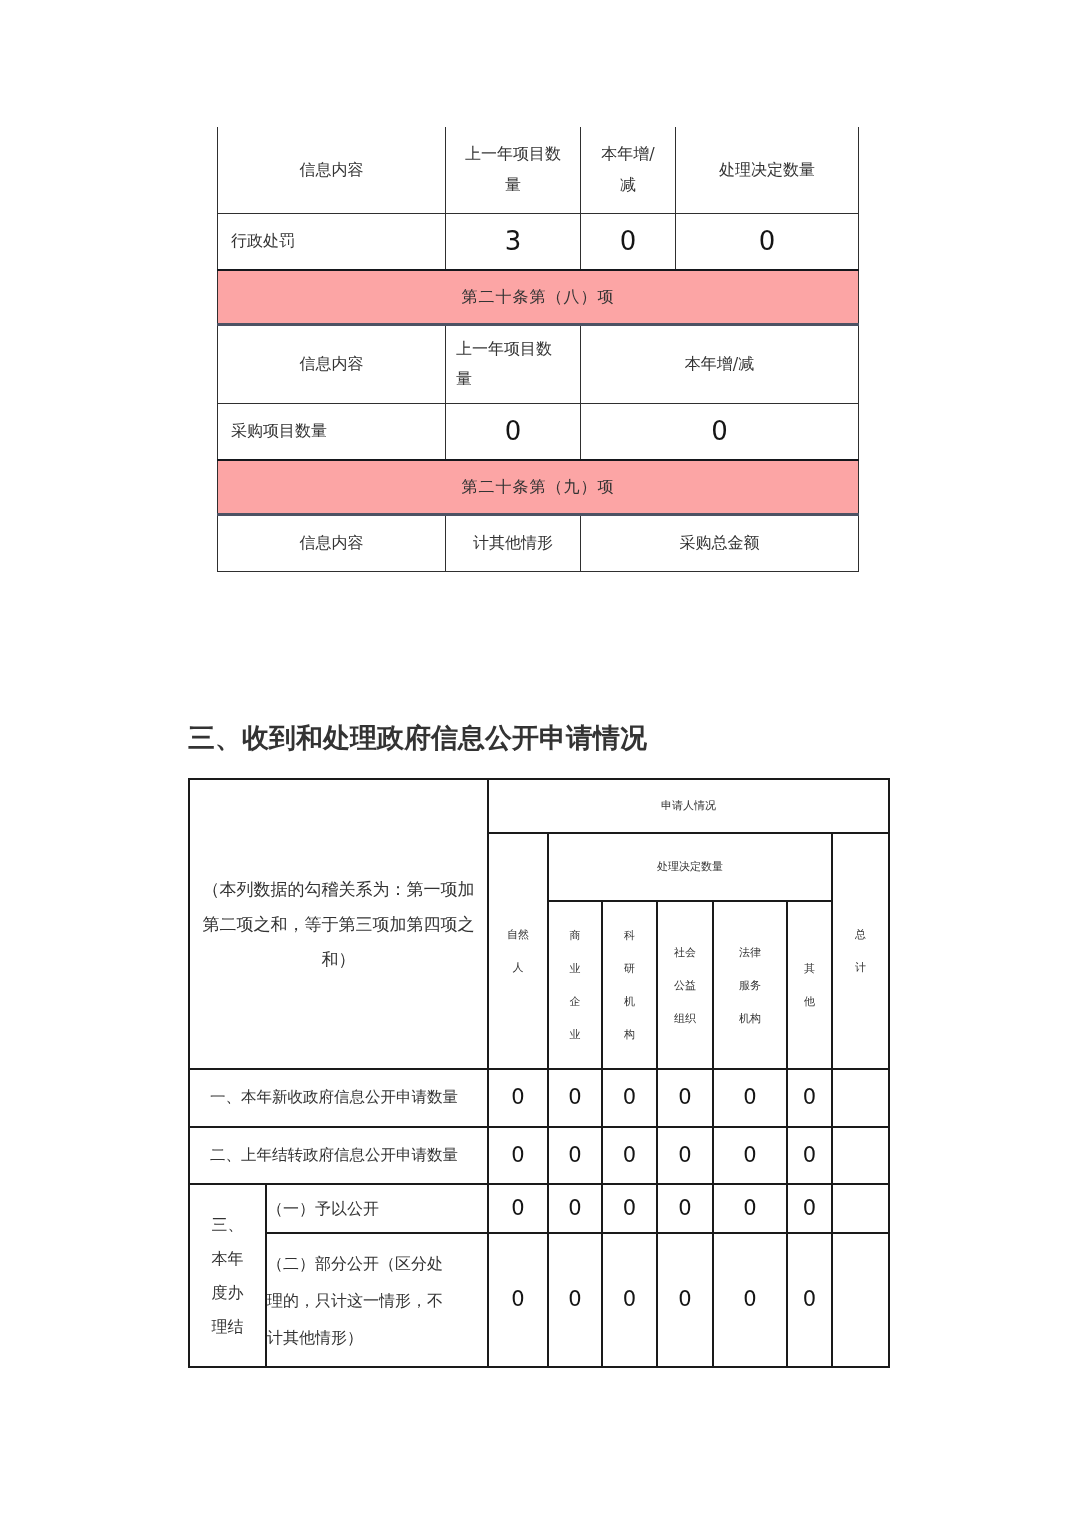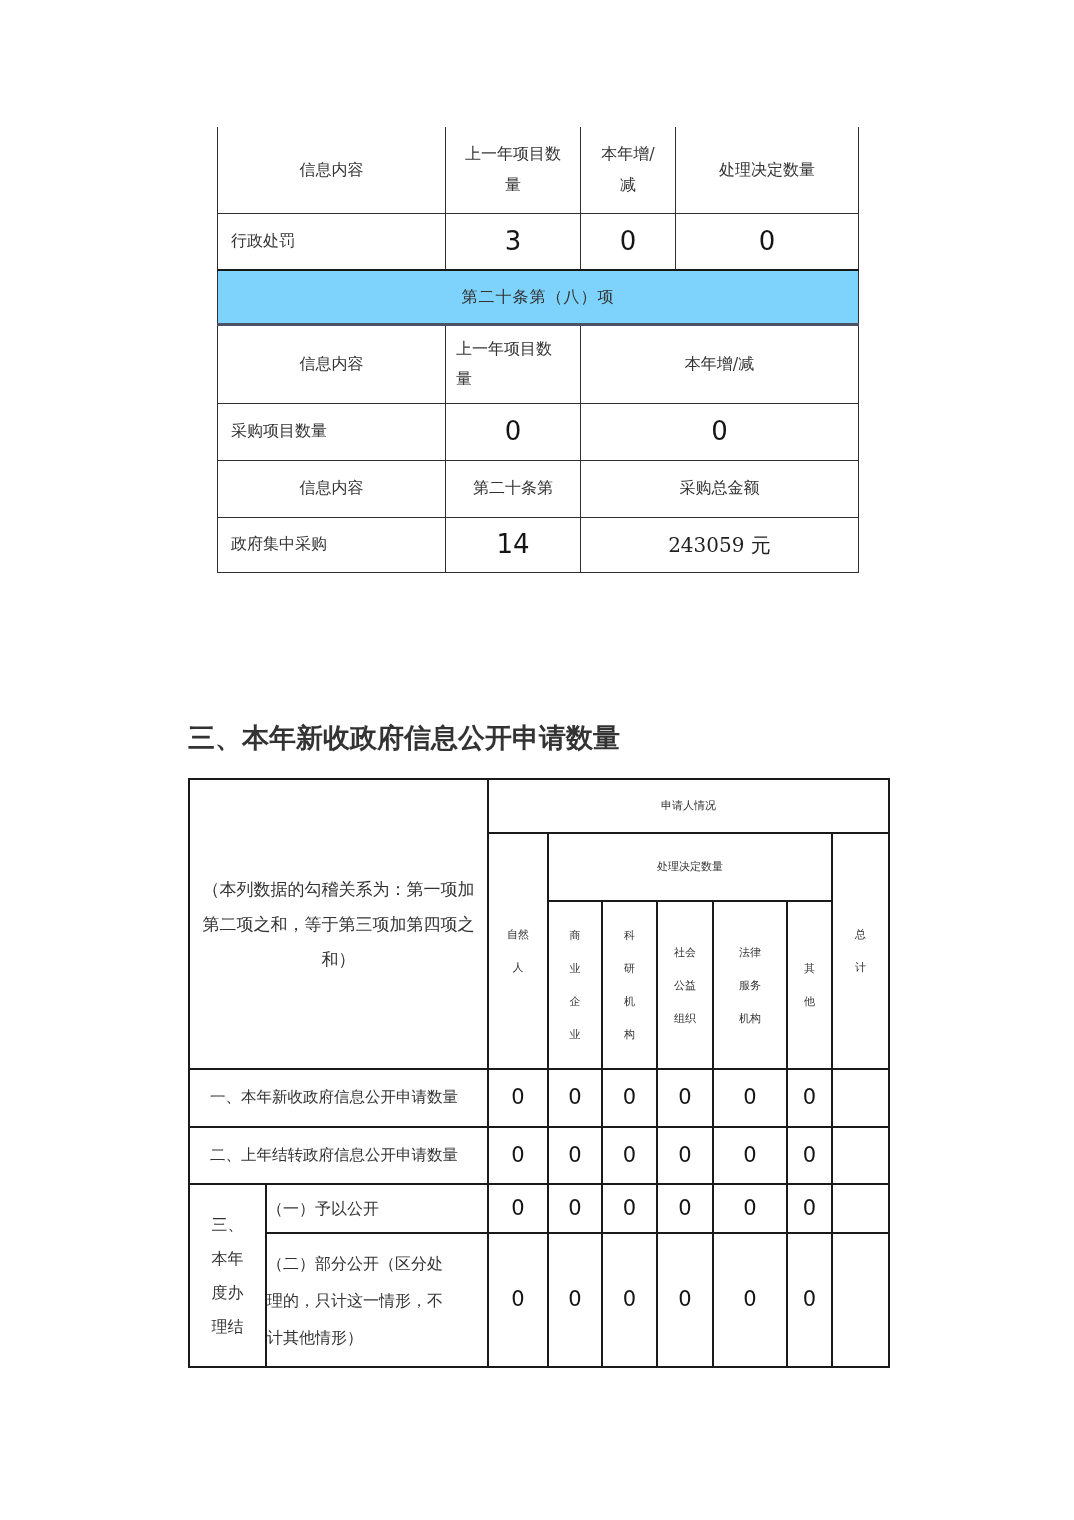--- a/index.html
+++ b/index.html
@@ -22,21 +22,21 @@
   #t1 td {
     border: 1px solid #2f2f2f;
     font-size: 16px;
     text-align: center;
     vertical-align: middle;
     padding: 0;
     line-height: 1.9;
   }
   #t1 tr.cut td { border-top: none; }
   #t1 td.band {
-    background: #7dd3fc;
+    background: #fca5a5;
     border-top: 2px solid #15171c;
     border-bottom: 3px solid #4d5364;
     font-size: 16px;
     letter-spacing: 1px;
   }
   .lbl { text-align: left !important; padding-left: 13px !important; }
   .num {
     font-family: "DejaVu Sans", "Liberation Sans", sans-serif;
     font-size: 26px !important;
     color: #151515;
@@ -113,34 +113,32 @@
       <td>信息内容</td>
       <td class="pre hl">上一年项目数
 量</td>
       <td colspan="2">本年增/减</td>
     </tr>
     <tr style="height:57px">
       <td class="lbl">采购项目数量</td>
       <td class="num">0</td>
       <td class="num" colspan="2">0</td>
     </tr>
+    <tr style="height:54px">
+      <td class="band" colspan="4">第二十条第（九）项</td>
+    </tr>
     <tr style="height:57px">
       <td>信息内容</td>
-      <td>第二十条第</td>
+      <td>计其他情形</td>
       <td colspan="2">采购总金额</td>
-    </tr>
-    <tr style="height:55px">
-      <td class="lbl">政府集中采购</td>
-      <td class="num">14</td>
-      <td class="money" colspan="2">243059 元</td>
     </tr>
   </tbody>
     </table>
 
-  <div class="heading">三、本年新收政府信息公开申请数量</div>
+  <div class="heading">三、收到和处理政府信息公开申请情况</div>
 
   <table id="t2">
     <colgroup>
       <col style="width:77px">
         <col style="width:222px">
         <col style="width:60px">
         <col style="width:54px">
         <col style="width:55px">
         <col style="width:56px">
         <col style="width:74px">

